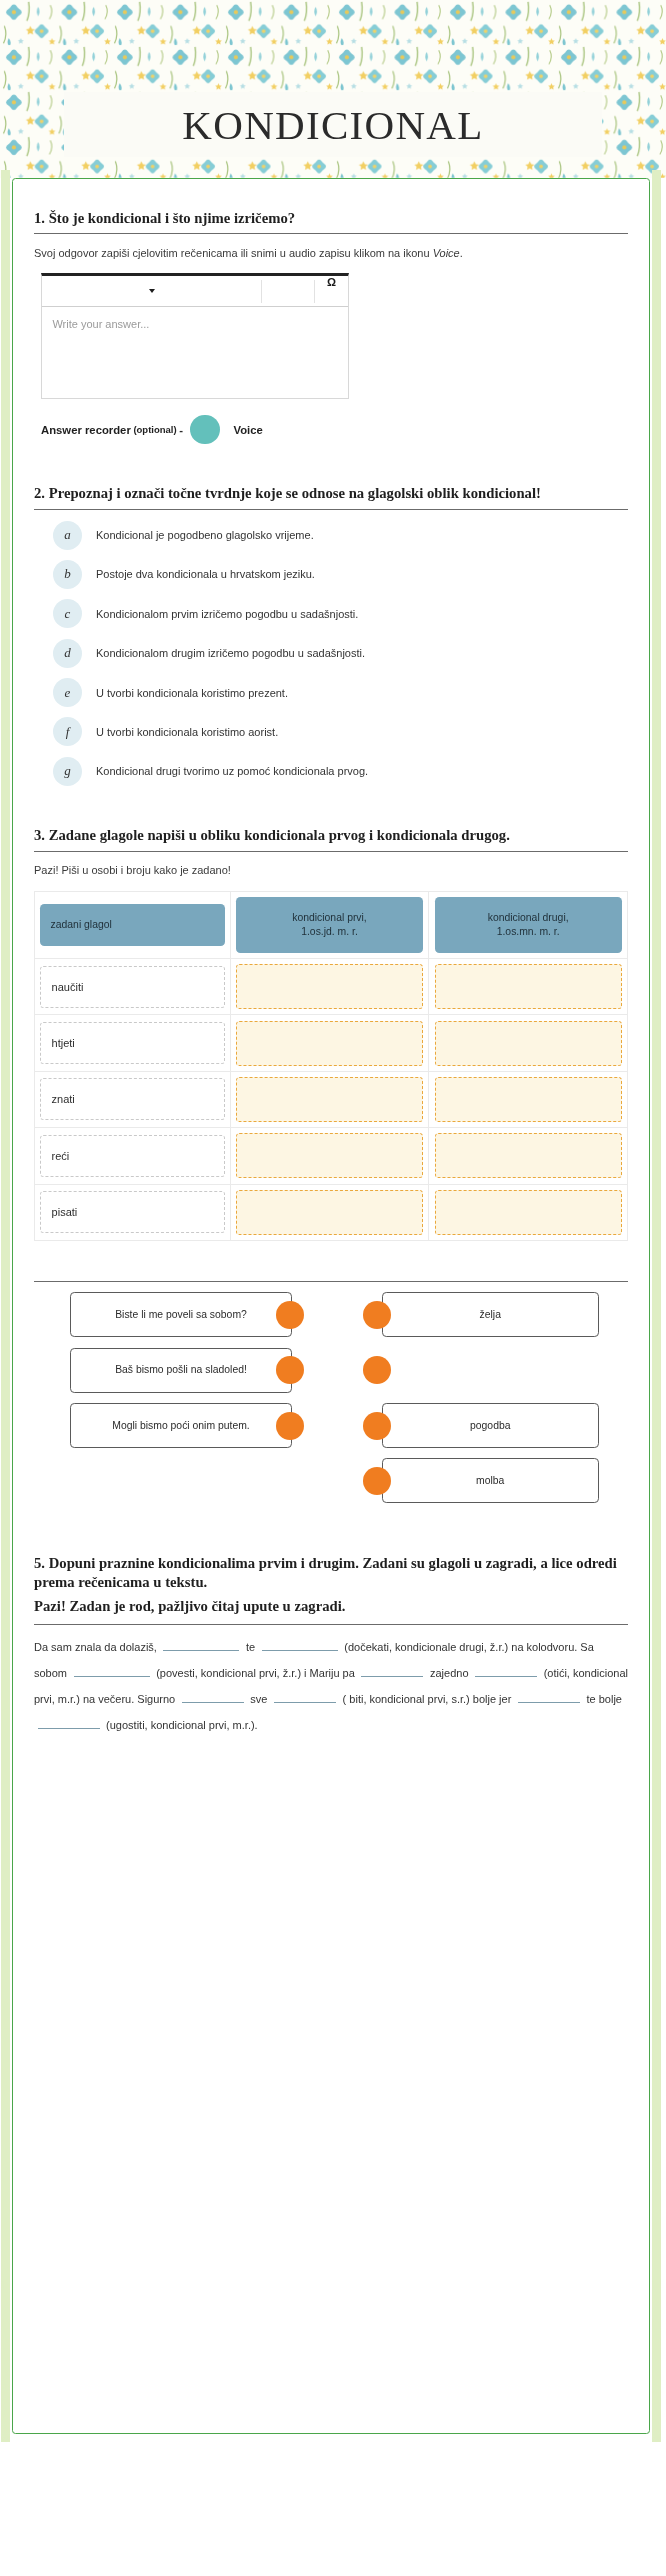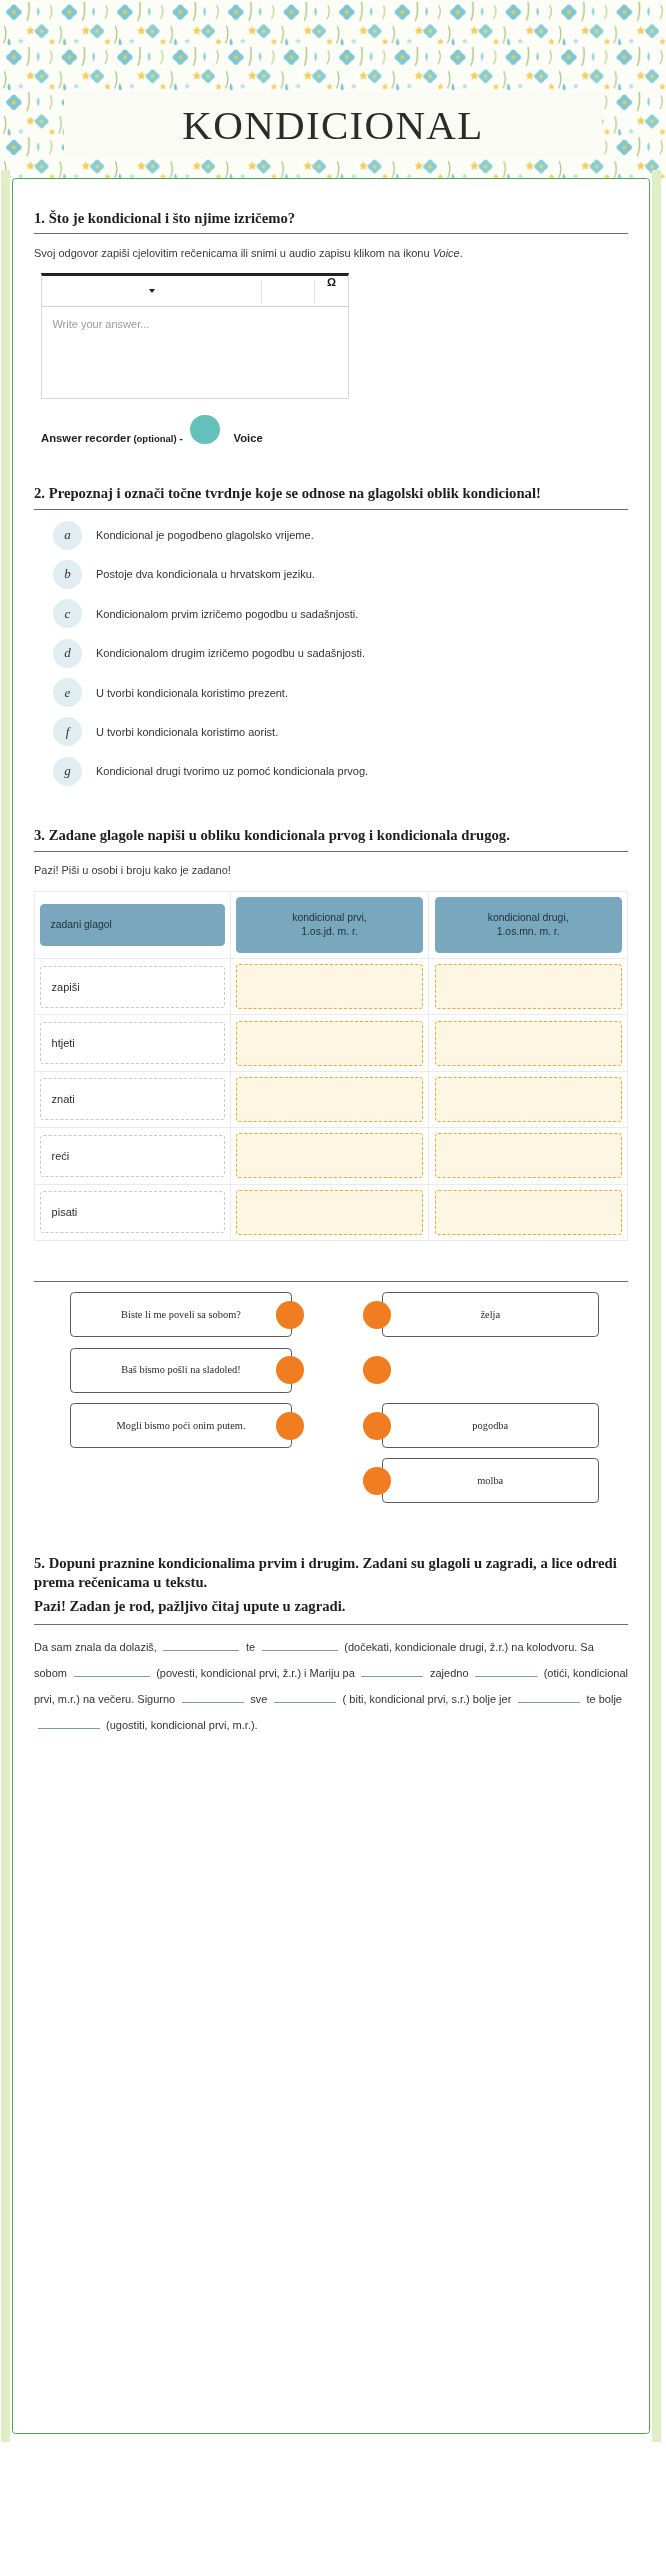--- a/index.html
+++ b/index.html
@@ -111,21 +111,21 @@
   .omega { font-size:11.3px; color:#1a1a1a; font-weight:bold; width:33px; text-align:center;}
   .ed-body {
     height:91px;
     padding:10.4px 10.4px;
     font-size:11px;
     color:#9b9b9b;
   }
 
   .recorder {
     margin:15.6px 0 0 7px;
-    display:flex; align-items:flex-end; gap:0;
+    display:flex; align-items:center; gap:0;
     font-size:11.3px;
   }
   .recorder .lbl { font-weight:bold; font-size:11.3px; color:#1f1f1f; }
   .recorder .opt { font-weight:bold; font-size:9.5px; color:#1f1f1f; margin-left:2.6px;}
   .recorder .dash { font-weight:bold; margin:0 7px 0 2.6px; }
   .rec-dot {
     width:29.5px;height:29.5px;border-radius:50%;
     background:#63c0bb;
   }
   .recorder .voice { font-weight:bold; font-size:11.3px; margin-left:14px; color:#1f1f1f;}
@@ -166,21 +166,21 @@
     color:#2d2d2d;
   }
   .cell-blank {
     border:1.7px dashed #eaa83c;
     border-radius:3.5px;
     background:#fdf6e3;
     height:45px;
   }
 
   
-  .match { display:flex; gap:16px; margin-top:8.7px;font-family:Liberation Serif, serif; }
+  .match { display:flex; gap:16px; margin-top:8.7px; }
   .match-col { width:50%; }
   .match-row { position:relative; height:45px; margin-bottom:10.4px; }
   .m-box {
     position:absolute;
     border:0.9px solid #5a5a5a;
     border-radius:4.3px;
     background:#fff;
     display:flex;align-items:center;justify-content:center;
     text-align:center;
     font-size:10.4px;
@@ -334,21 +334,21 @@
         </td>
         <td style="width:33.5%">
           <div class="th-chip center">
             <div>kondicional drugi,</div>
             <div>1.os.mn. m. r.</div>
           </div>
         </td>
       </tr>
       <tr>
         <td>
-                <div class="cell-word">zapiši</div>
+                <div class="cell-word">naučiti</div>
               </td>
         <td>
                 <div class="cell-blank"></div>
               </td>
         <td>
                 <div class="cell-blank"></div>
               </td>
       </tr>
       <tr>
         <td>

